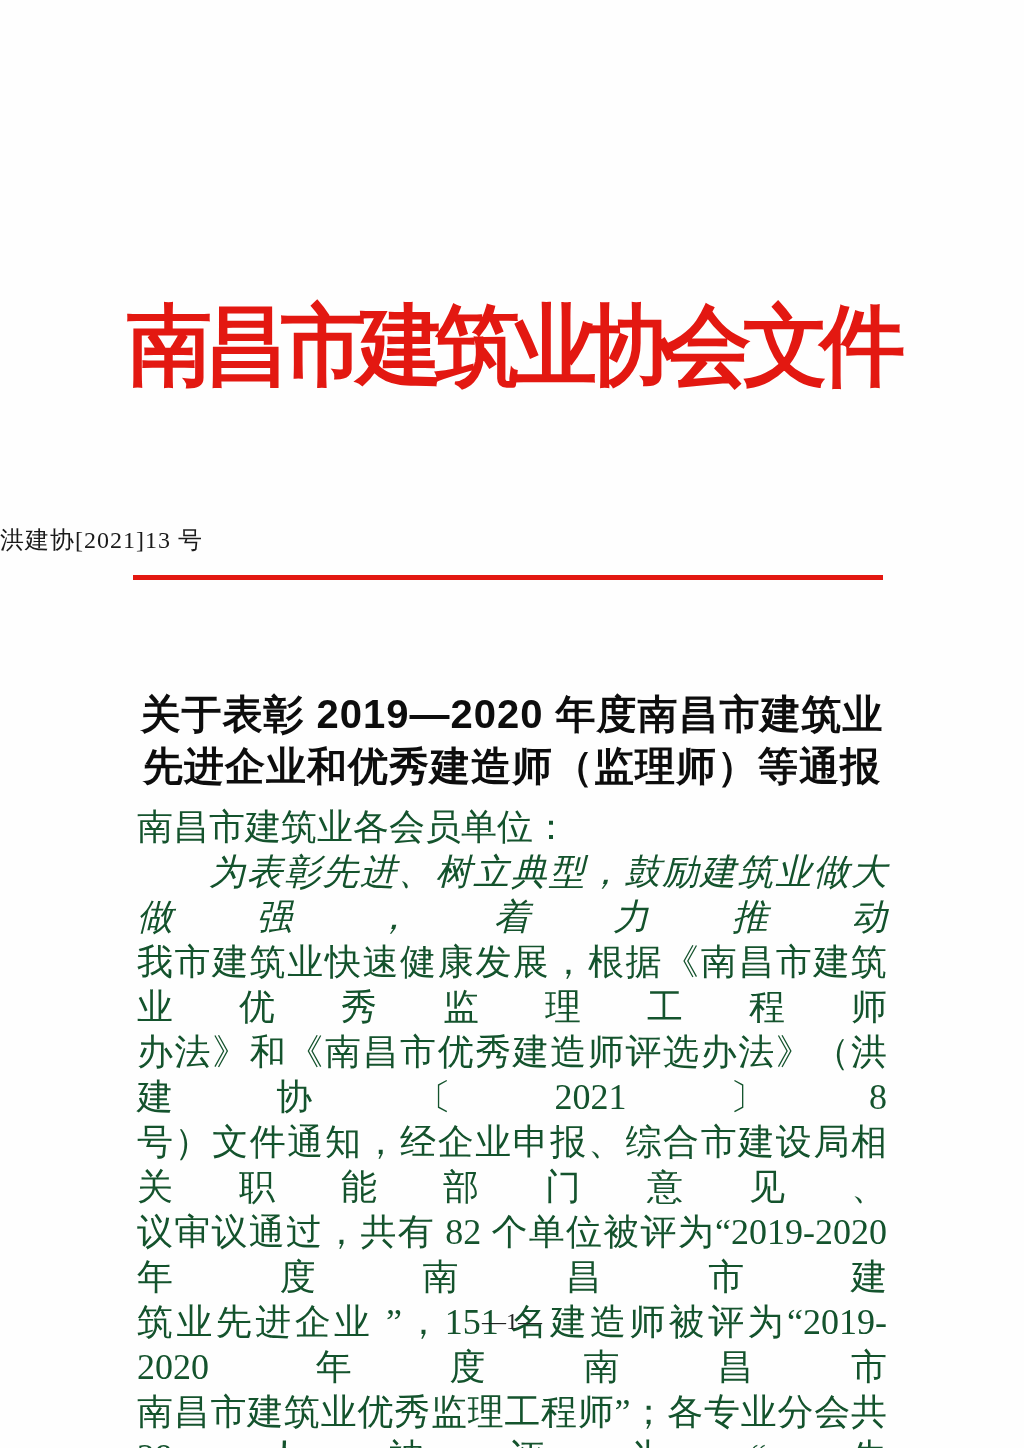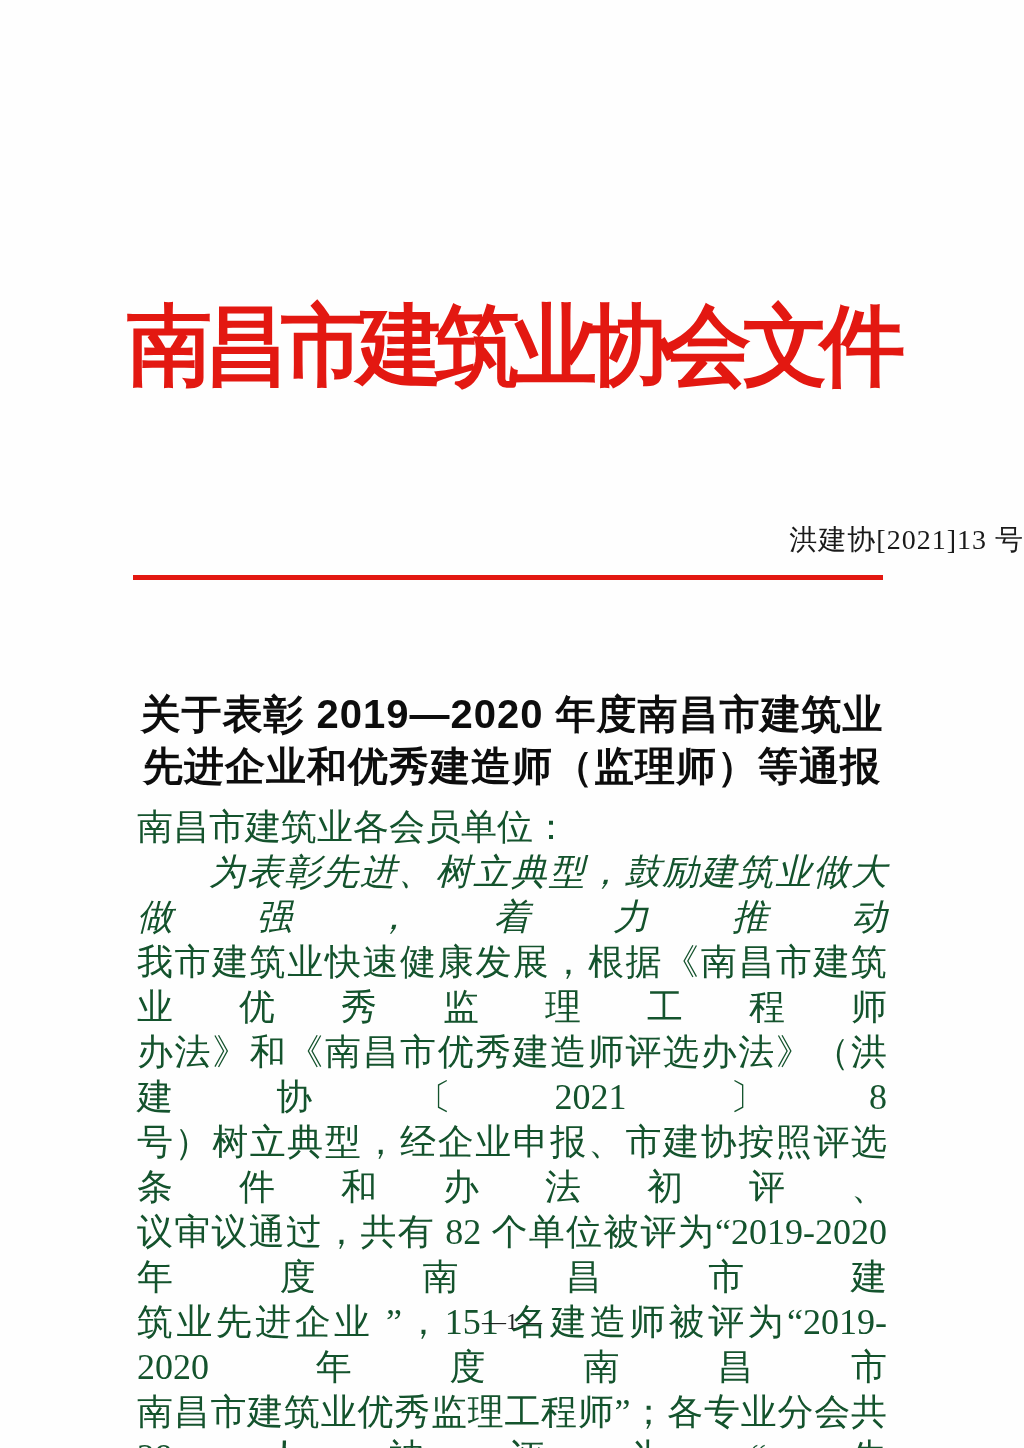--- a/index.html
+++ b/index.html
@@ -34,22 +34,22 @@
     color: var(--header-red, #e31811);
     transform: scaleY(1.04);
     transform-origin: top center;
     white-space: nowrap;
   }
   .doc-number {
     position: absolute;
     top: 522px;
     left: 0;
     width: 1024px;
-    text-align: right;
-    font-size: 28px;
+    text-align: left;
+    font-size: 24px;
     line-height: 36px;
     color: #1a1a1a;
     letter-spacing: 1px;
   }
   .red-rule {
     position: absolute;
     top: 575px;
     left: 133px;
     width: 750px;
     height: 5px;
@@ -114,21 +114,21 @@
   <div class="doc-title">
     <div class="doc-title-line">关于表彰 2019—2020 年度南昌市建筑业</div>
     <div class="doc-title-line">先进企业和优秀建造师（监理师）等通报</div>
   </div>
 
   <div class="body-block">
     <div class="body-line">南昌市建筑业各会员单位：</div>
     <div class="body-line justify indent">为表彰先进、树立典型，鼓励建筑业做大做强，着力推动</div>
     <div class="body-line justify">我市建筑业快速健康发展，根据《南昌市建筑业优秀监理工程师</div>
     <div class="body-line justify">办法》和《南昌市优秀建造师评选办法》（洪建协〔2021〕8</div>
-    <div class="body-line justify">号）树立典型，经企业申报、市建协按照评选条件和办法初评、</div>
+    <div class="body-line justify">号）文件通知，经企业申报、综合市建设局相关职能部门意见、</div>
     <div class="body-line justify">议审议通过，共有 82 个单位被评为“2019-2020 年度南昌市建</div>
     <div class="body-line justify">筑业先进企业 ”，151 名建造师被评为“2019-2020 年度南昌市</div>
     <div class="body-line justify">南昌市建筑业优秀监理工程师”；各专业分会共 29 人被评为“先</div>
   </div>
 
   <div class="page-number">—1—</div>
 
 </div>
 
 </body></html>

